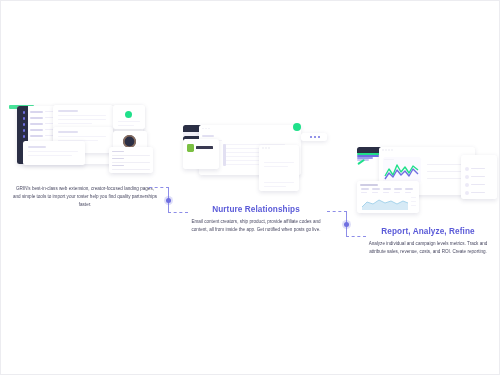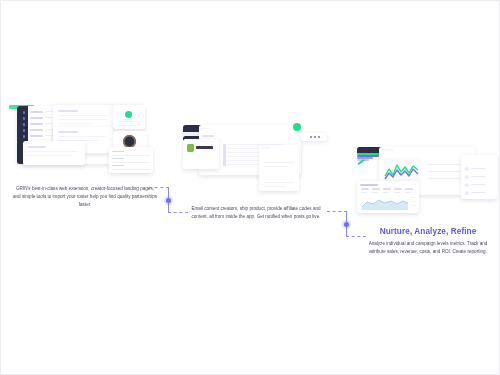--- a/index.html
+++ b/index.html
@@ -247,20 +247,21 @@
       <div class="dot s2-mdot" style="left:82px"></div>
       <div class="dot s2-mdot" style="left:85px"></div>
       <div class="s2-greenbtn"></div>
       <div class="line lt" style="left:81px;top:37px;width:30px;height:1.3px"></div>
       <div class="line lt" style="left:81px;top:41px;width:24px;height:1.3px"></div>
       <div class="s2-purplebtn"></div>
       <div class="line lt" style="left:81px;top:57px;width:30px;height:1.3px"></div>
       <div class="line lt" style="left:81px;top:61px;width:22px;height:1.3px"></div>
     </div>
 
+    <p class="step-title">Nurture Relationships</p>
     <p class="step-desc">Email content creators, ship product, provide affiliate codes and content, all from inside the app. Get notified when posts go live.</p>
   </div>
 
   <div class="conn" id="conn2">
     <div class="seg h s-top"></div>
     <div class="seg v s-mid"></div>
     <div class="seg h s-bot"></div>
     <div class="node" style="left:17px;top:15px"></div>
   </div>
 
@@ -318,17 +319,17 @@
       <div class="line s3-kpi2" style="left:48px"></div>
       <svg style="position:absolute;left:5px;top:48px" width="46" height="15">
         <path d="M0,12 L5,7 L11,9 L17,5 L23,8 L29,6 L35,9 L41,6 L46,8 L46,15 L0,15 Z" fill="#cfe6f5" opacity=".85"></path>
         <polyline points="0,12 5,7 11,9 17,5 23,8 29,6 35,9 41,6 46,8" fill="none" stroke="#9fd0ea" stroke-width=".9"></polyline>
       </svg>
       <div class="line lt" style="left:54px;top:50px;width:5px;height:1.2px"></div>
       <div class="line lt" style="left:54px;top:54px;width:5px;height:1.2px"></div>
       <div class="line lt" style="left:54px;top:58px;width:5px;height:1.2px"></div>
     </div>
 
-    <p class="step-title">Nurture, Analyze, Refine</p>
+    <p class="step-title">Report, Analyze, Refine</p>
     <p class="step-desc">Analyze individual and campaign levels metrics. Track and attribute sales, revenue, costs, and ROI. Create reporting.</p>
   </div>
 
 </div>
 
 </body></html>

